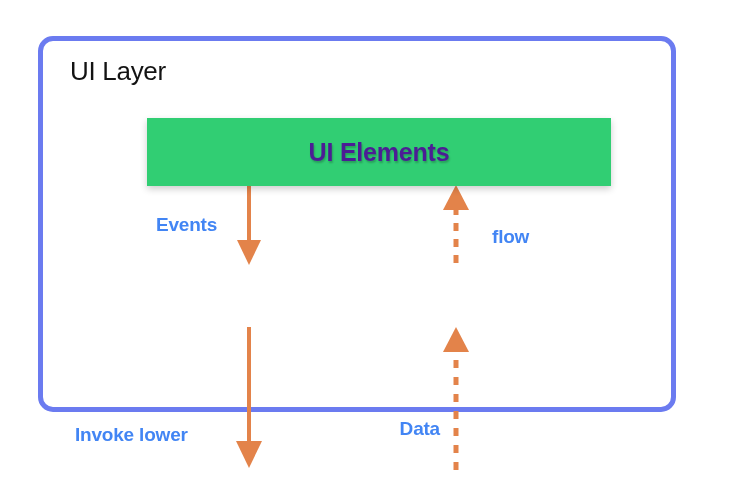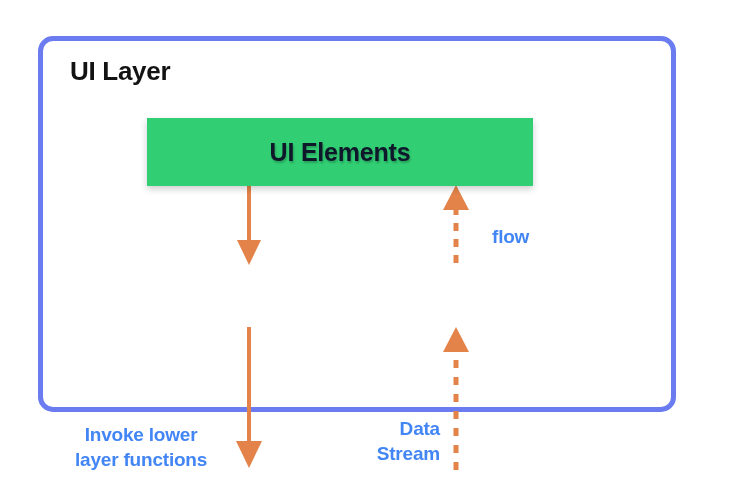--- a/index.html
+++ b/index.html
@@ -27,36 +27,36 @@
     border: 5px solid #6b7bf0;
     border-radius: 15px;
     background: #ffffff;
   }
 
   .layer-title {
     position: absolute;
     left: 70px;
     top: 56px;
     font-size: 26px;
-    font-weight: bold;
+    font-weight: normal;
     color: #131313;
     letter-spacing: -0.3px;
     white-space: nowrap;
   }
 
   
   .box {
     position: absolute;
     left: 147px;
-    width: 386px;
+    width: 464px;
     box-sizing: border-box;
     display: flex;
     align-items: center;
     justify-content: center;
-    color: #0f172a;
+    color: #4c1d95;
     font-size: 25px;
     font-weight: bold;
     letter-spacing: -0.2px;
     text-shadow: 1px 2px 2px rgba(0,0,0,0.22);
     box-shadow: 0 3px 7px rgba(0,0,0,0.20);
     white-space: nowrap;
   }
   .box-ui-elements {
     top: 118px;
     height: 68px;
@@ -123,26 +123,25 @@
       <line x1="456" y1="470" x2="456" y2="350" stroke="#e3834a" stroke-width="5" stroke-dasharray="8 9"></line>
       <polygon points="456,327 443,352 469,352" fill="#e3834a"></polygon>
     </g>
   </svg>
 
   <div class="box box-ui-elements">
     <span>UI Elements</span>
   </div>
 
 
+  <div class="edge-label label-events">Events</div>
 
   <div class="edge-label label-flow">flow</div>
 
   <div class="edge-label label-invoke">
     <div>Invoke lower</div>
-    <div>layer functions</div>
   </div>
 
   <div class="edge-label label-data">
     <div>Data</div>
-    <div>Stream</div>
   </div>
 
 </div>
 
 </body></html>

